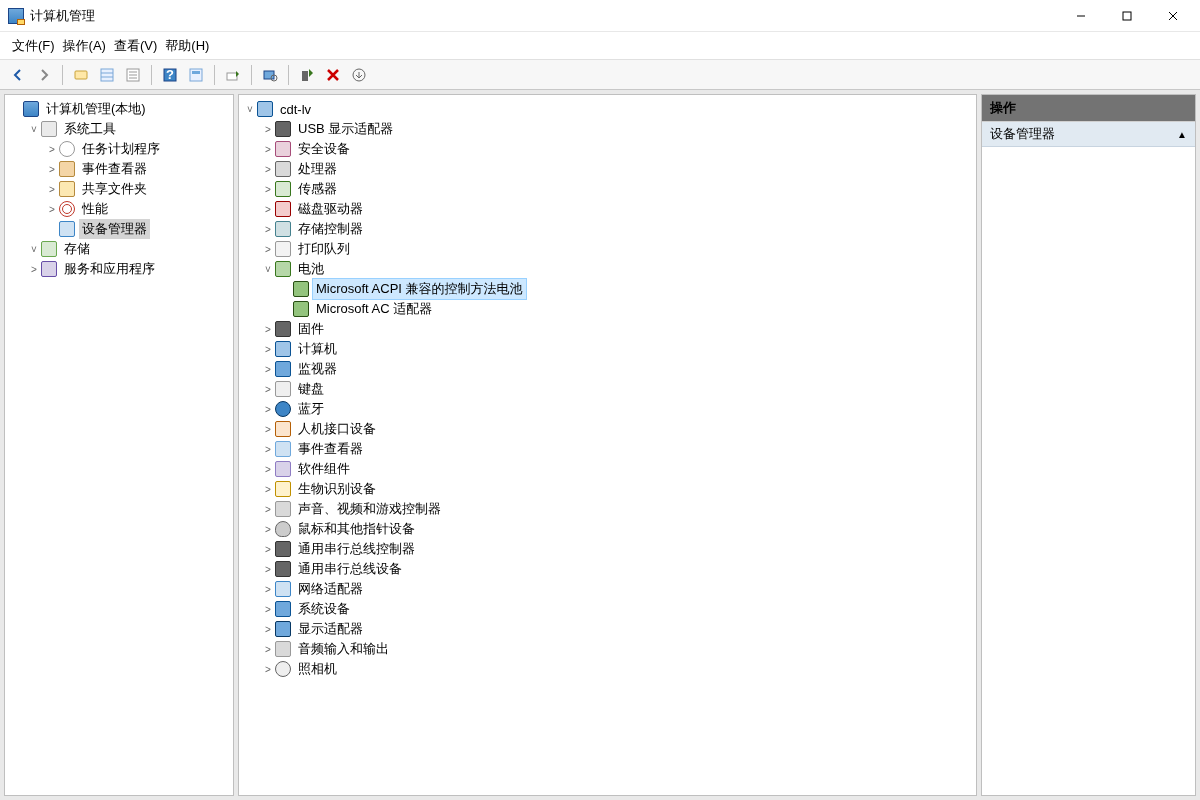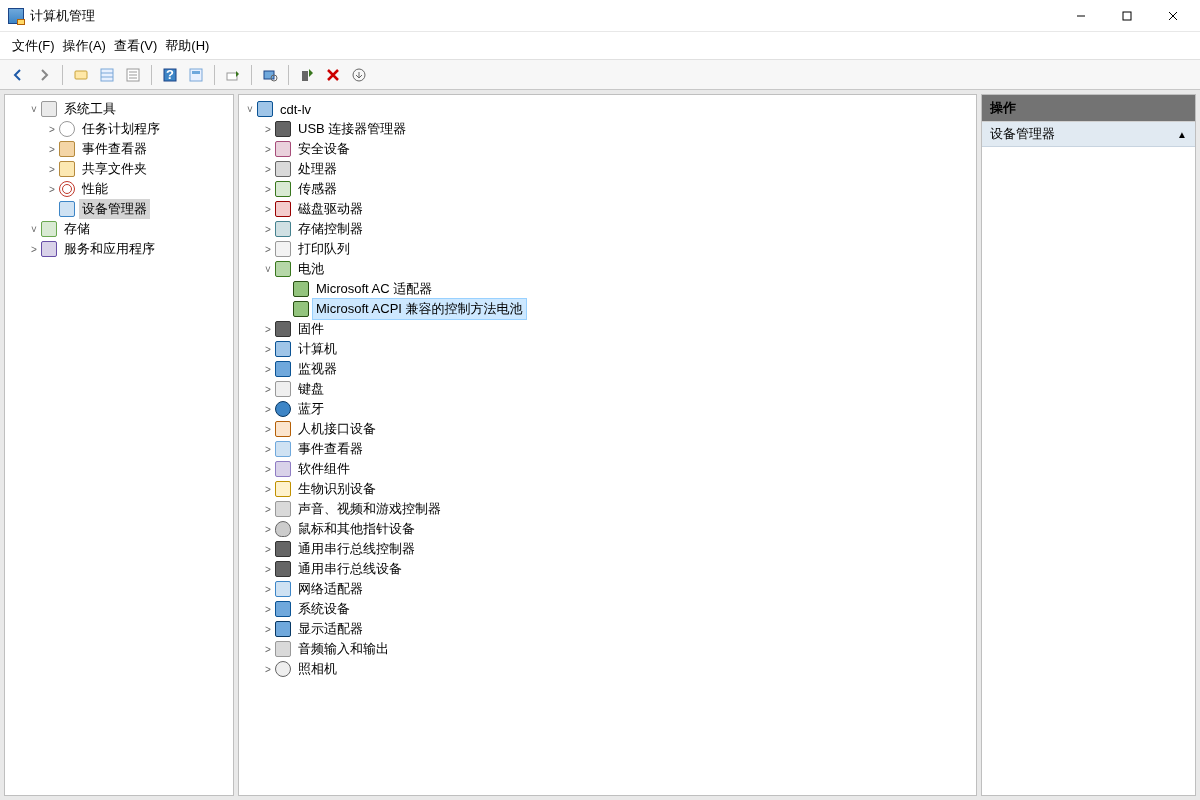--- a/index.html
+++ b/index.html
@@ -190,20 +190,27 @@
         <circle cx="8" cy="8" r="6" fill="none" stroke="#666"></circle>
         <path d="M8 5 L8 11 M5 8 L8 11 L11 8" fill="none" stroke="#666"></path>
       </svg>
     </div>
 </div>
 
 <div class="workspace">
 
   <div class="panel left">
     <div class="tree">
+      <div class="node">
+          <span class="expander hidden">▾</span>
+          <span class="icon">
+            <span class="ico ico-monitor"></span>
+          </span>
+          <span class="label">计算机管理(本地)</span>
+        </div>
       <div class="children">
         <div class="node">
             <span class="expander">˅</span>
             <span class="icon">
               <span class="ico ico-gear"></span>
             </span>
             <span class="label">系统工具</span>
           </div>
         <div class="children">
           <div class="node">
@@ -268,21 +275,21 @@
             <span class="ico ico-pc"></span>
           </span>
           <span class="label">cdt-lv</span>
         </div>
       <div class="children">
         <div class="node">
             <span class="expander">˃</span>
             <span class="icon">
               <span class="ico ico-usb"></span>
             </span>
-            <span class="label">USB 连接器管理器</span>
+            <span class="label">USB 显示适配器</span>
           </div>
         <div class="node">
             <span class="expander">˃</span>
             <span class="icon">
               <span class="ico ico-sec"></span>
             </span>
             <span class="label">安全设备</span>
           </div>
         <div class="node">
             <span class="expander">˃</span>
@@ -320,33 +327,33 @@
             <span class="label">打印队列</span>
           </div>
         <div class="node">
             <span class="expander">˅</span>
             <span class="icon">
               <span class="ico ico-batt"></span>
             </span>
             <span class="label">电池</span>
           </div>
         <div class="children">
+          <div class="node selected">
+              <span class="expander hidden">˃</span>
+              <span class="icon">
+                <span class="ico ico-battitem"></span>
+              </span>
+              <span class="label">Microsoft ACPI 兼容的控制方法电池</span>
+            </div>
           <div class="node">
               <span class="expander hidden">˃</span>
               <span class="icon">
                 <span class="ico ico-battitem"></span>
               </span>
               <span class="label">Microsoft AC 适配器</span>
-            </div>
-          <div class="node selected">
-              <span class="expander hidden">˃</span>
-              <span class="icon">
-                <span class="ico ico-battitem"></span>
-              </span>
-              <span class="label">Microsoft ACPI 兼容的控制方法电池</span>
             </div>
         </div>
         <div class="node">
             <span class="expander">˃</span>
             <span class="icon">
               <span class="ico ico-fw"></span>
             </span>
             <span class="label">固件</span>
           </div>
         <div class="node">

